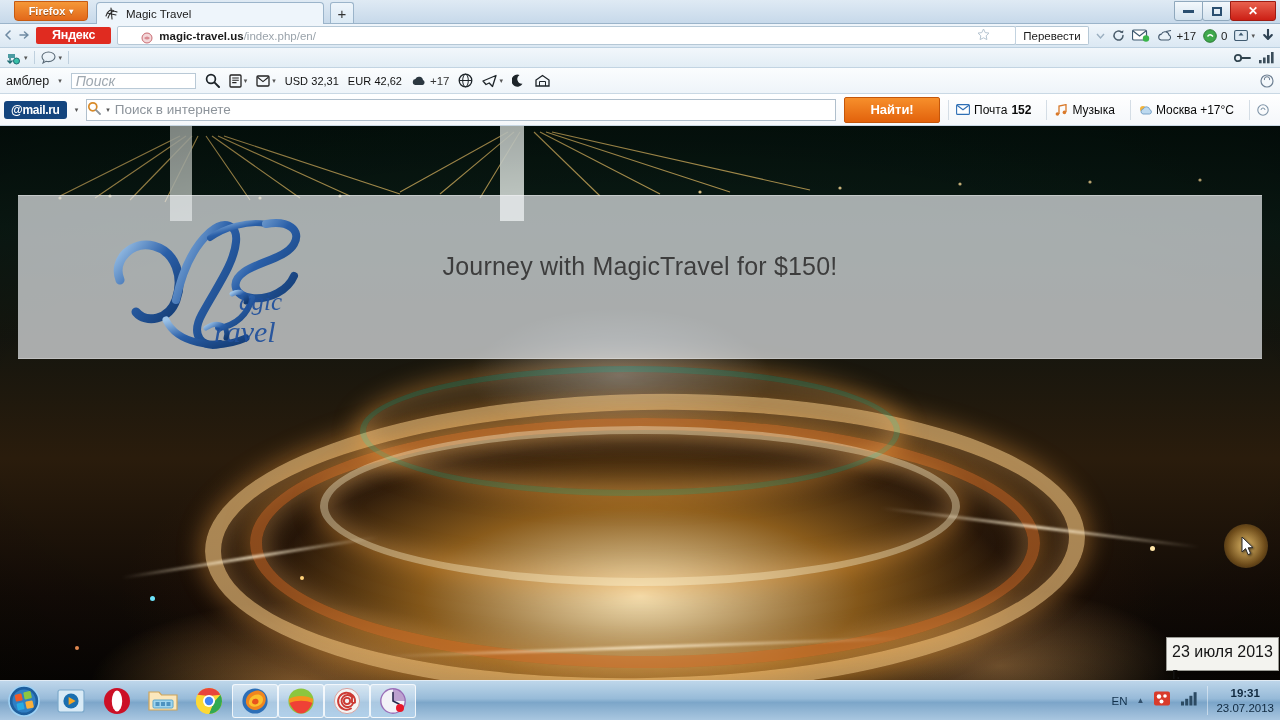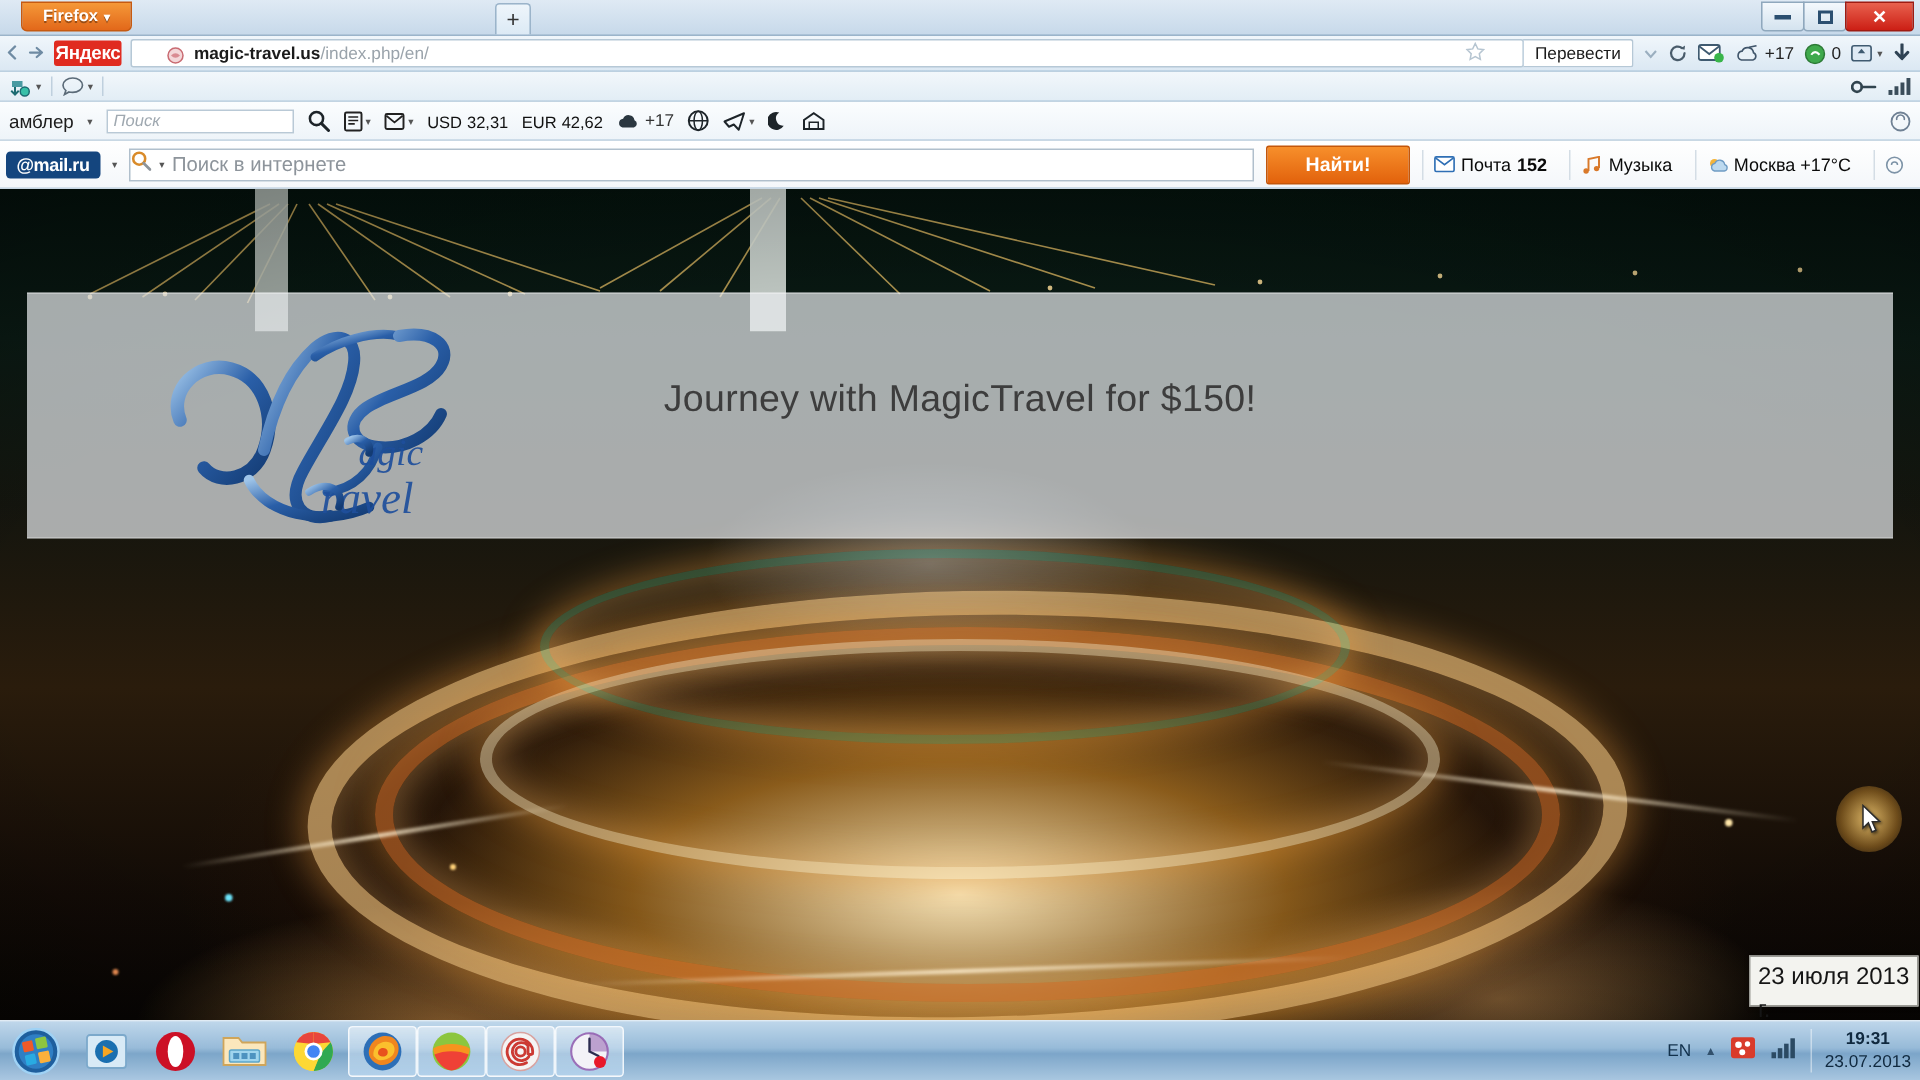--- a/index.html
+++ b/index.html
@@ -75,21 +75,21 @@
   
   #navbar{
     position:absolute; left:0; top:24px; width:1280px; height:24px;
     background:linear-gradient(#f0f6fb,#dbe8f3);
     border-bottom:1px solid #bcd0e0;
     display:flex; align-items:center;
   }
   .nav-arrow{ width:16px; text-align:center; color:#7d97ac; font-size:13px; }
   #yandex-logo{
     margin-left:4px; background:#e02b20; color:#fff; font-weight:bold;
-    font-size:12.5px; padding:1px 1px 2px; border-radius:2px; letter-spacing:-.2px;
+    font-size:12.5px; padding:1px 16px 2px; border-radius:2px; letter-spacing:-.2px;
   }
   #urlbar{
     margin-left:6px; flex:1; height:19px; background:#fff;
     border:1px solid #b6c8d6; border-radius:2px;
     display:flex; align-items:center; padding:0 23px; gap:6px; min-width:0;
   }
   #site-identity-icon{ width:12px; height:12px; flex:none; }
   #url-text{ font-size:11.5px; color:#9aa3ab; white-space:nowrap; overflow:hidden; }
   #url-text b{ color:#1b1b1b; font-weight:bold; }
   #bookmark-star{ margin-left:auto; color:#b8c6d2; font-size:12px; padding-right:2px; }
@@ -116,21 +116,21 @@
   #rambler-bar{
     position:absolute; left:0; top:68px; width:1280px; height:26px;
     background:linear-gradient(#fbfdfe,#eef4f9);
     border-bottom:1px solid #c9d8e4;
     display:flex; align-items:center; gap:9px; padding:0 6px;
     font-size:12px; color:#15191c;
   }
   #rambler-label{ font-size:12.5px; color:#1b1b1b; }
   #rambler-search{
     width:125px; height:16px; background:#fff; border:1px solid #b9c9d6;
-    font-size:11px; color:#9fa8b0; font-style:italic;
+    font-size:14px; color:#9fa8b0; font-style:italic;
     display:flex; align-items:center; padding:0 4px;
   }
   .rb-ico{ display:flex; align-items:center; gap:2px; color:#333; }
   .rate{ font-size:12px; font-weight:bold; color:#111; }
   .rate span{ font-weight:normal; font-size:11px; }
   .caret-sm{ font-size:7px; color:#555; }
 
   
   #mailru-bar{
     position:absolute; left:0; top:94px; width:1280px; height:32px;
@@ -274,20 +274,28 @@
 
 <div id="browser-window">
 
   <div id="tabstrip">
 
     <div id="firefox-button">
       <span>Firefox</span>
       <span class="caret">▾</span>
     </div>
 
+    <div id="tab-magic-travel">
+      <span class="tab-favicon">
+        <svg width="14" height="13" viewBox="0 0 14 13">
+          <path d="M1 9 C3 3, 6 2, 9 4 M3 11 C5 5, 8 3, 12 5 M6 1 L7 12 M2 6 L11 8" stroke="#2b2b2b" stroke-width="1.1" fill="none" stroke-linecap="round"></path>
+        </svg>
+      </span>
+      <span class="label">Magic Travel</span>
+    </div>
 
     <div id="new-tab-button">
       <span>+</span>
     </div>
 
     <div id="window-controls">
       <div class="win-btn">
         <i class="glyph-min"></i>
       </div>
       <div class="win-btn">

